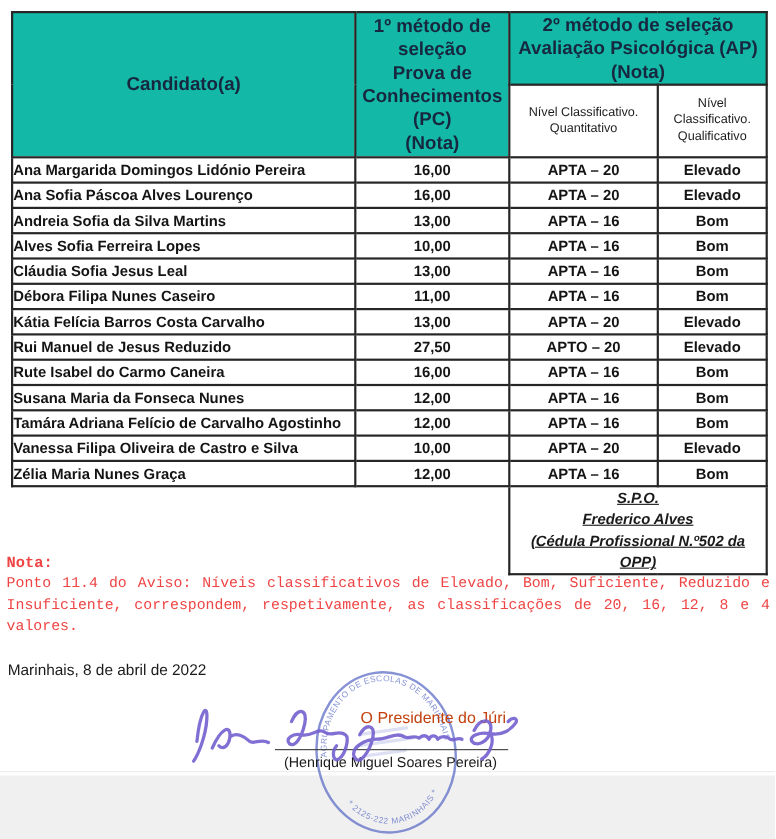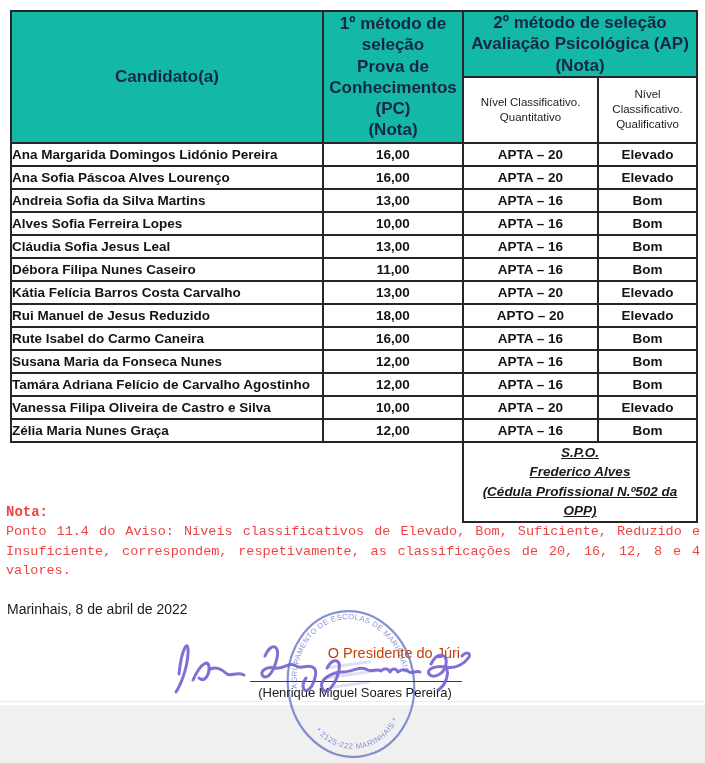--- a/index.html
+++ b/index.html
@@ -115,21 +115,21 @@
         <td class="c-ql">Bom</td>
       </tr>
       <tr class="data">
         <td class="c-name">Kátia Felícia Barros Costa Carvalho</td>
         <td class="c-pc">13,00</td>
         <td class="c-qt">APTA – 20</td>
         <td class="c-ql">Elevado</td>
       </tr>
       <tr class="data">
         <td class="c-name">Rui Manuel de Jesus Reduzido</td>
-        <td class="c-pc">18,00</td>
+        <td class="c-pc">27,50</td>
         <td class="c-qt">APTO – 20</td>
         <td class="c-ql">Elevado</td>
       </tr>
       <tr class="data">
         <td class="c-name">Rute Isabel do Carmo Caneira</td>
         <td class="c-pc">16,00</td>
         <td class="c-qt">APTA – 16</td>
         <td class="c-ql">Bom</td>
       </tr>
       <tr class="data">

